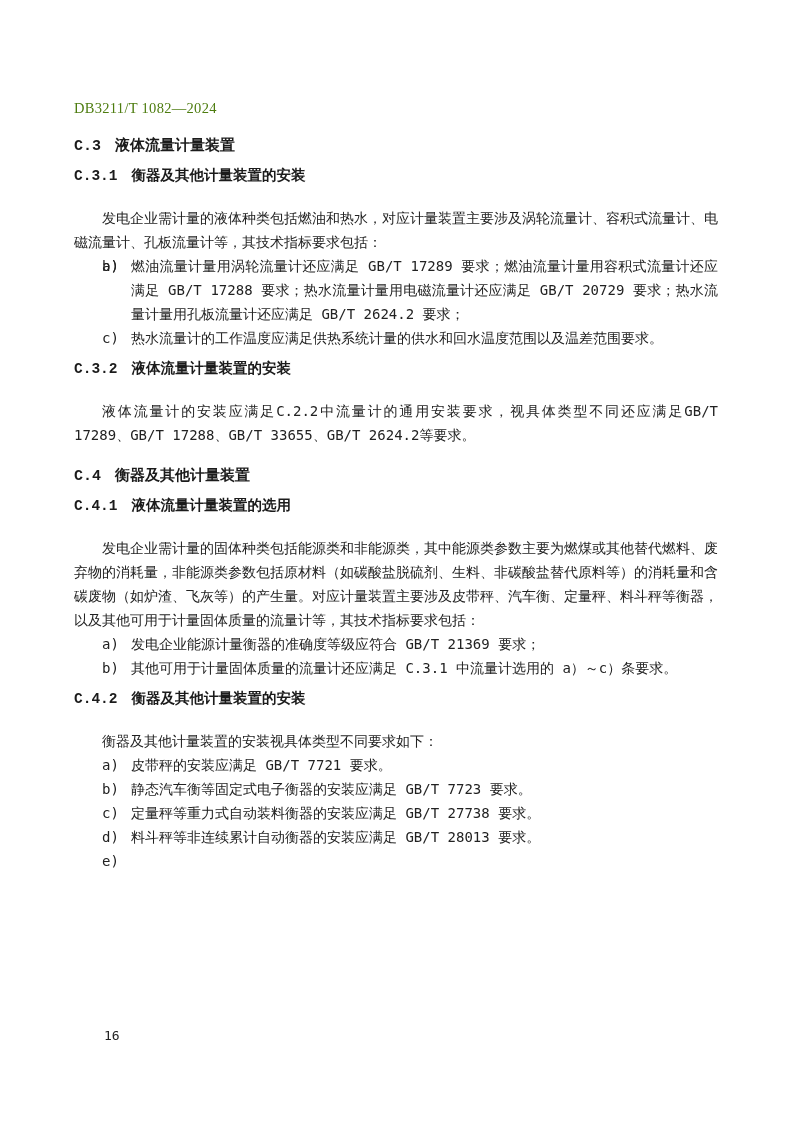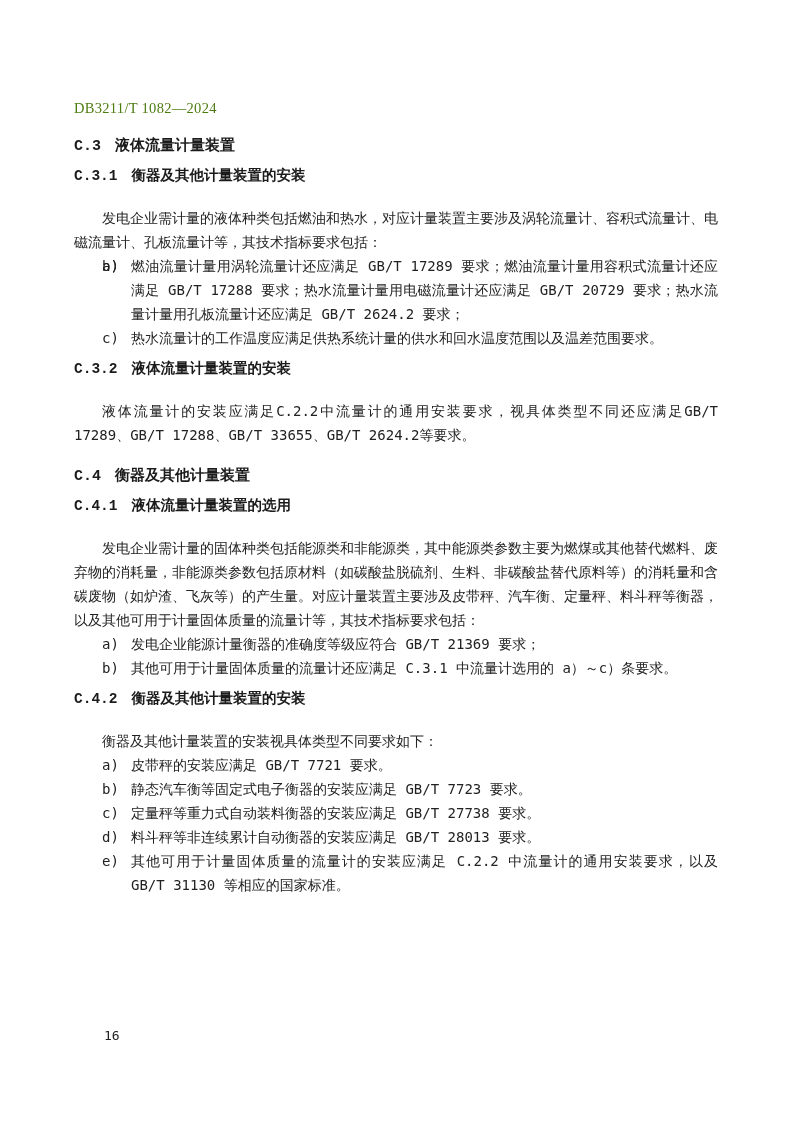--- a/index.html
+++ b/index.html
@@ -148,19 +148,18 @@
     <div class="li">
       <span class="li-label">c)</span>
       <span class="li-text">定量秤等重力式自动装料衡器的安装应满足 GB/T 27738 要求。</span>
     </div>
     <div class="li">
       <span class="li-label">d)</span>
       <span class="li-text">料斗秤等非连续累计自动衡器的安装应满足 GB/T 28013 要求。</span>
     </div>
     <div class="li">
       <span class="li-label">e)</span>
-      <span class="li-text">其他可用于计量固体质量的流量计的安装应满足 C.2.2 中流量计的通用安装要求，以及 GB/T 31130 等相应的国家标准。</span>
     </div>
   </div>
 
 </div>
 
 <div class="page-number">16</div>
 
 </body></html>

